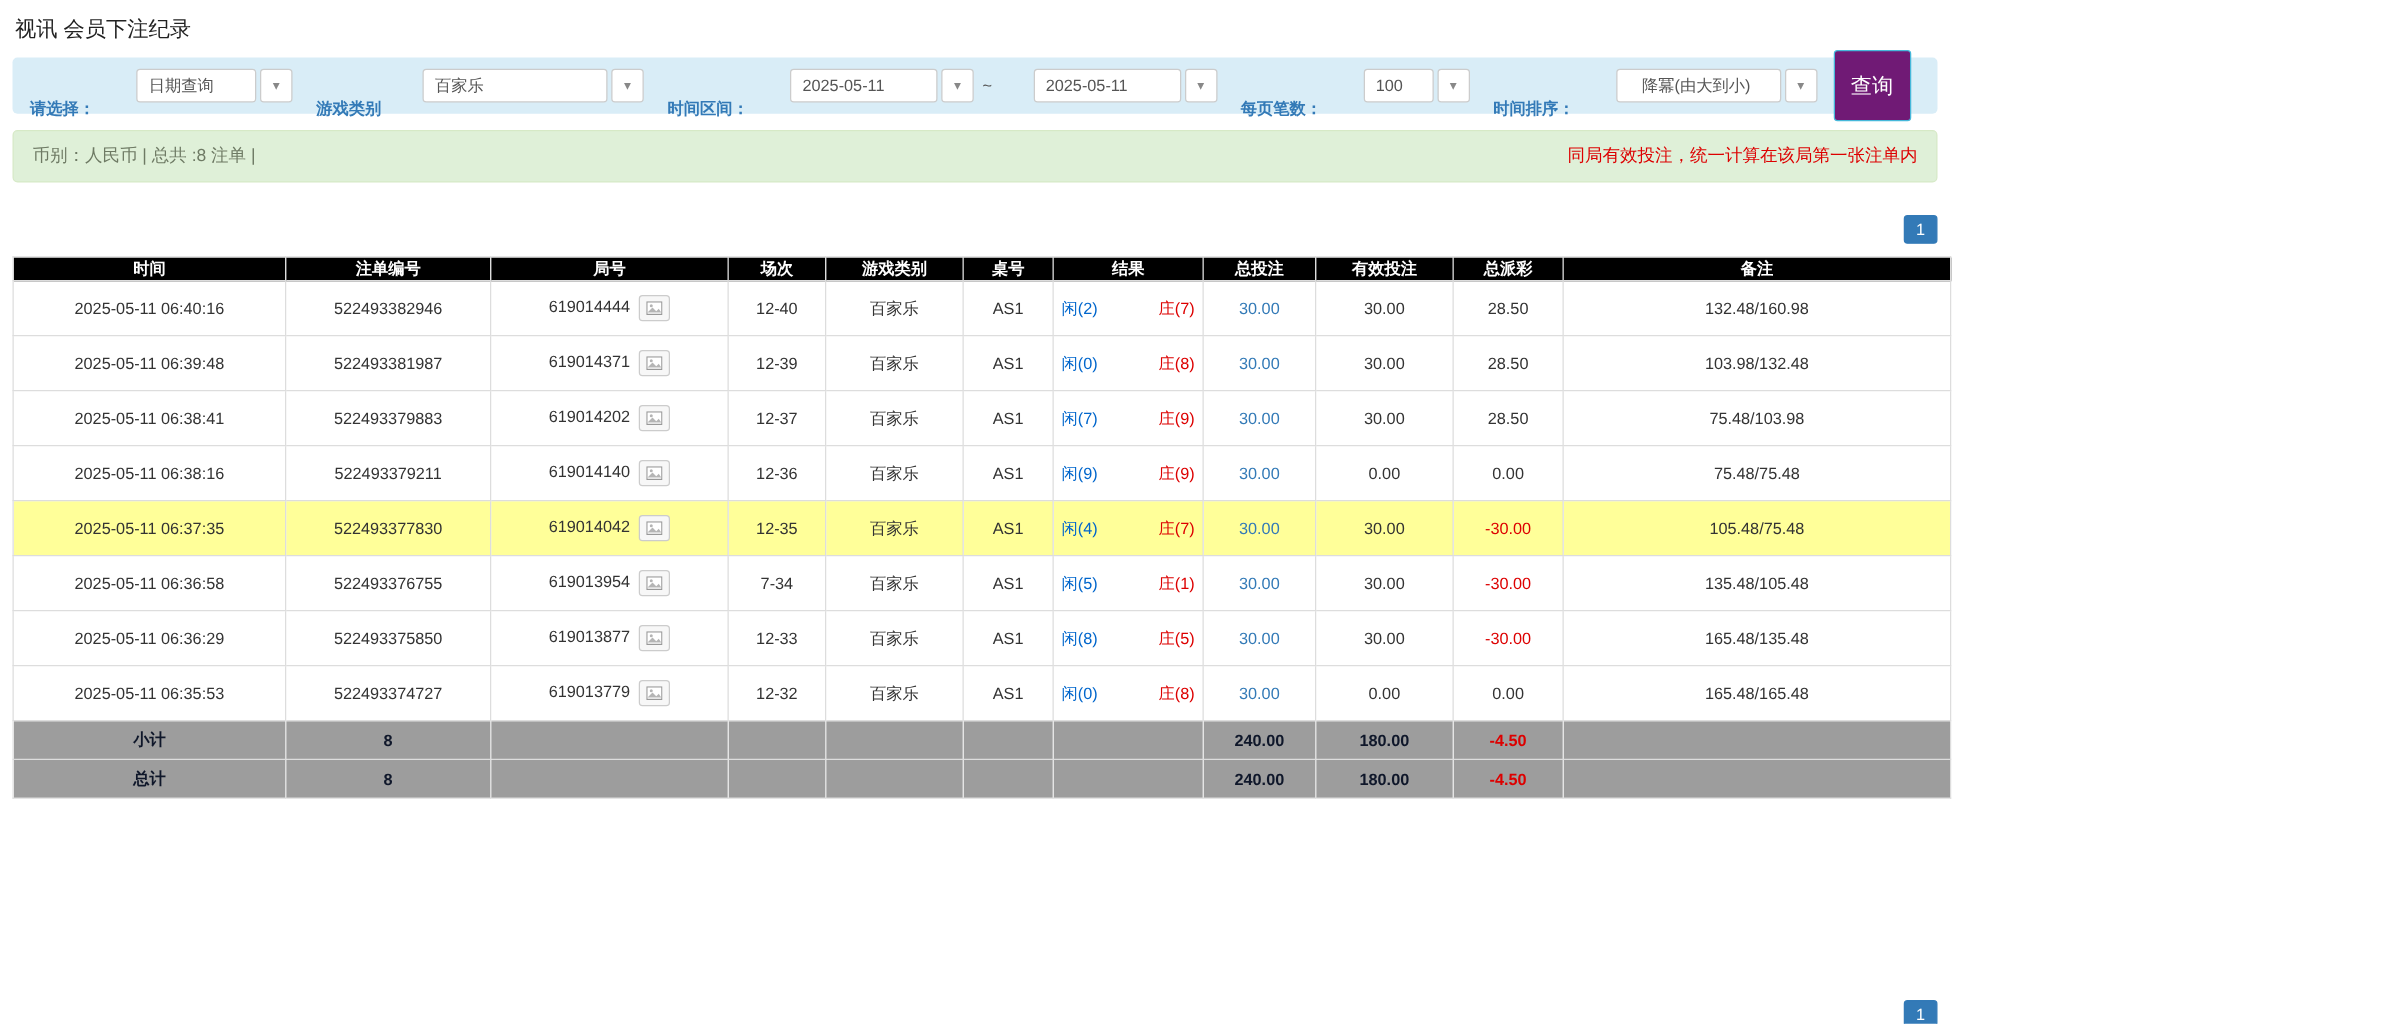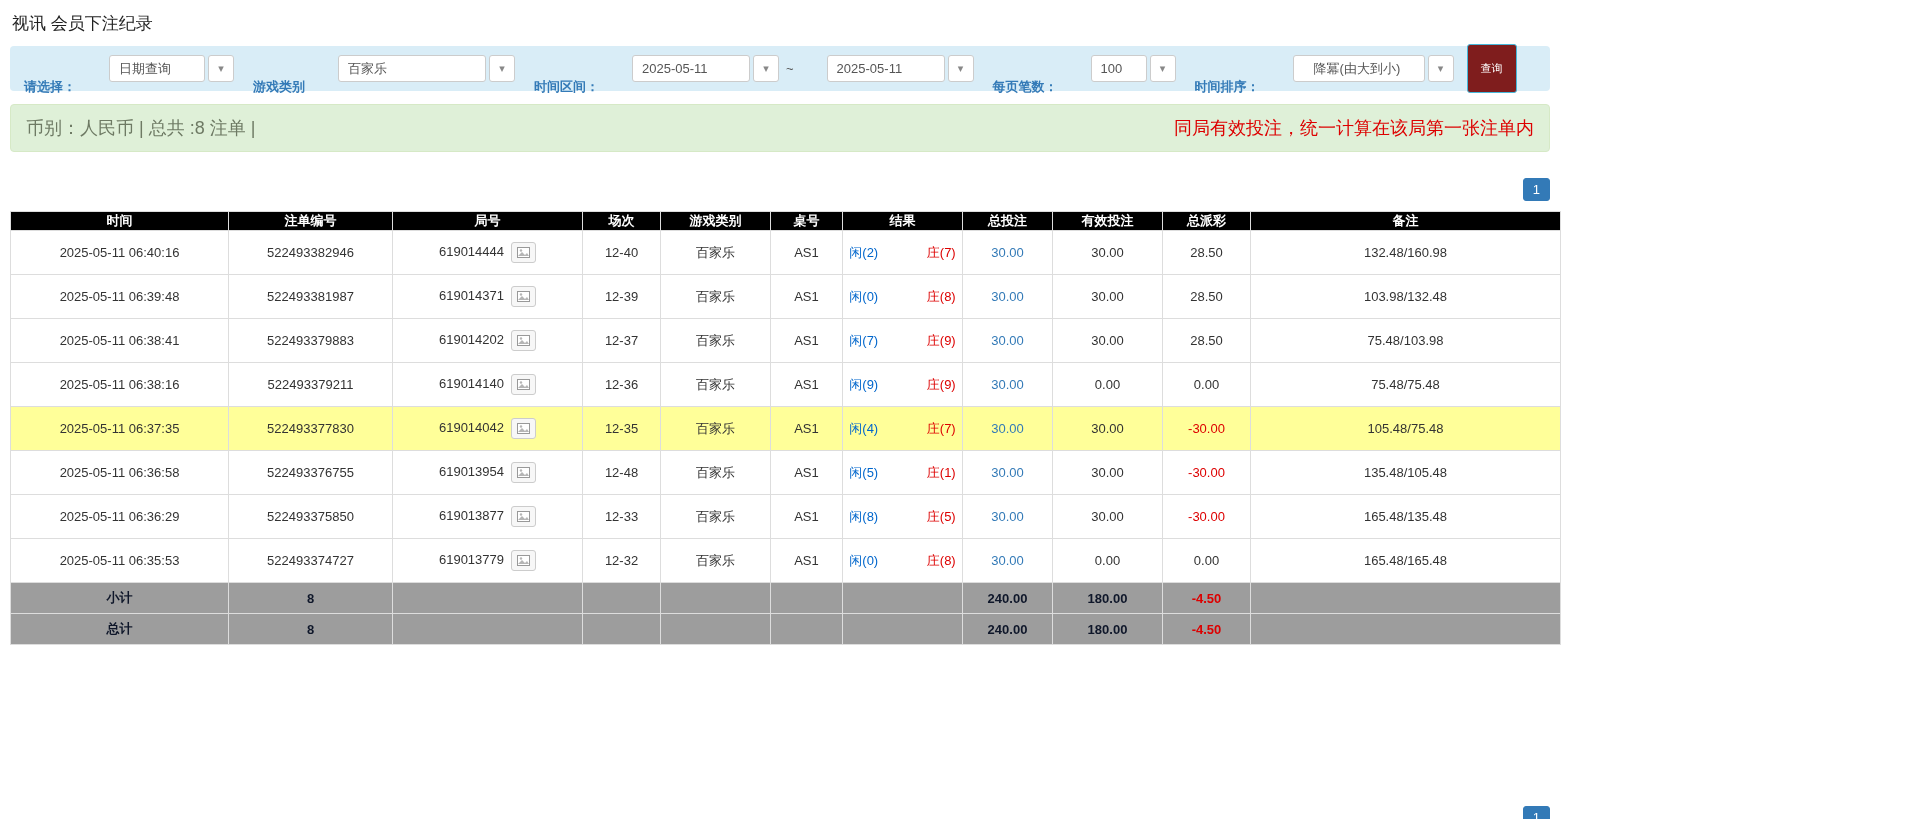--- a/index.html
+++ b/index.html
@@ -32,30 +32,30 @@
     display: flex; align-items: center; justify-content: center;
     color: #888; font-size: 11px; cursor: pointer;
   }
   .w-select { width: 96px; }
   .w-game { width: 148px; }
   .w-date { width: 118px; }
   .w-size { width: 56px; }
   .w-sort { width: 132px; padding-left: 20px; }
   .tilde { color: #555; font-size: 13px; }
   .btn-search {
-    background: #7f1d1d; border: 1px solid #46b8da; color: #fff;
-    font-size: 11px; padding: 16px 13px; border-radius: 3px; cursor: pointer;
+    background: #701a75; border: 1px solid #46b8da; color: #fff;
+    font-size: 17px; padding: 16px 13px; border-radius: 3px; cursor: pointer;
     margin-left: 6px; font-family: inherit;
   }
 
   
   .summary-bar {
     margin-top: 13px; background: #dff0d8; border: 1px solid #d6e9c6; border-radius: 4px;
     padding: 11px 15px; display: flex; justify-content: space-between; align-items: center;
-    font-size: 18px;
+    font-size: 14px;
   }
   .summary-left { color: #6e7a64; }
   .summary-right { color: #dd0000; }
 
   
   .pagination { text-align: right; }
   .pagination-top { margin: 26px 0 10px 0; }
   .pagination-bottom { margin-top: 161px; }
   .page-btn {
     display: inline-block; background: #337ab7; border: 1px solid #337ab7; color: #fff;
@@ -283,21 +283,21 @@
         <td>522493376755</td>
         <td>
           <span>619013954</span><span class="img-btn">
               <svg width="13" height="11" viewBox="0 0 13 11">
                 <rect x="0.5" y="0.5" width="12" height="10" fill="#fff" stroke="#999"></rect>
                 <circle cx="4" cy="3.5" r="1.2" fill="#b5b5b5"></circle>
                 <path d="M1 9 L5 5 L8 8 L10 6 L12 9 Z" fill="#b5b5b5"></path>
               </svg>
             </span>
         </td>
-        <td>12-48</td>
+        <td>7-34</td>
         <td>百家乐</td>
         <td>AS1</td>
         <td><span class="player">闲(5)</span> <span class="banker">庄(1)</span></td>
         <td><a class="bet-link">30.00</a></td>
         <td>30.00</td>
         <td class="neg">-30.00</td>
         <td>135.48/105.48</td>
       </tr>
       <tr>
         <td>2025-05-11 06:36:29</td>

